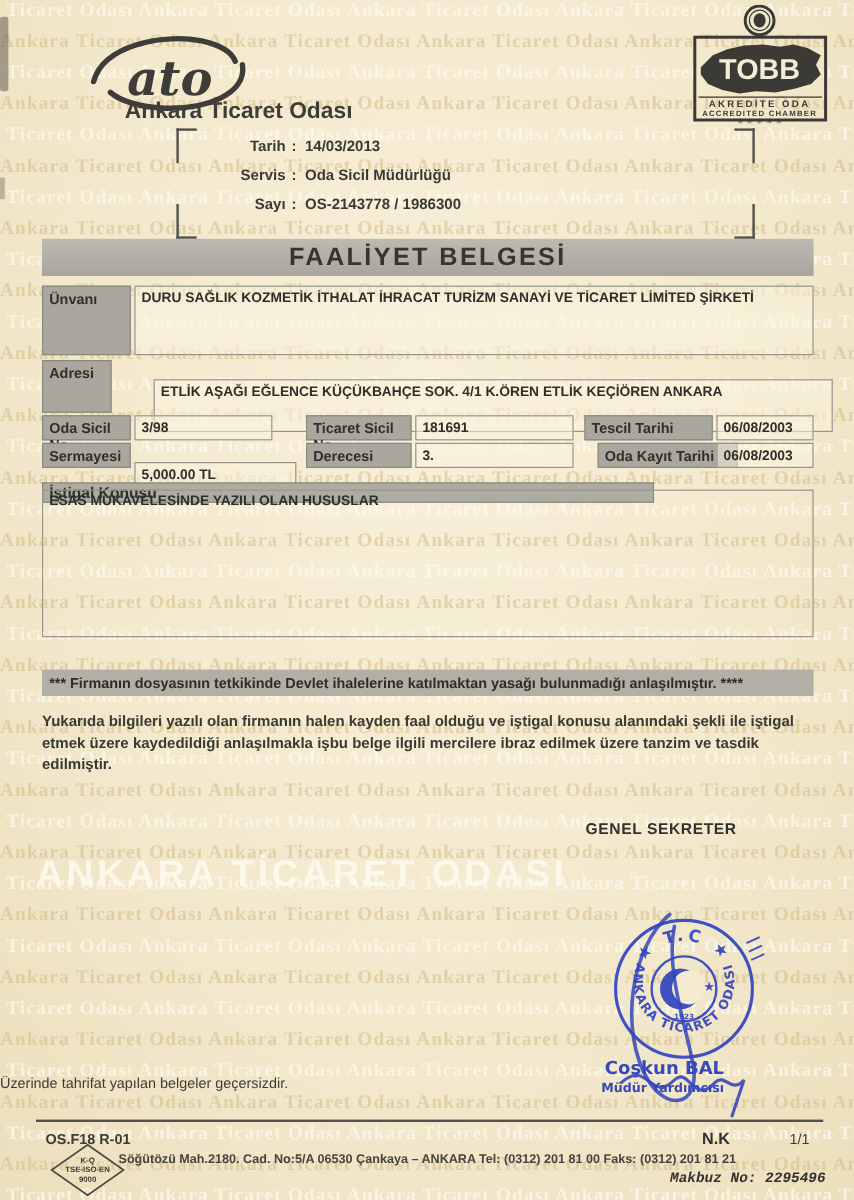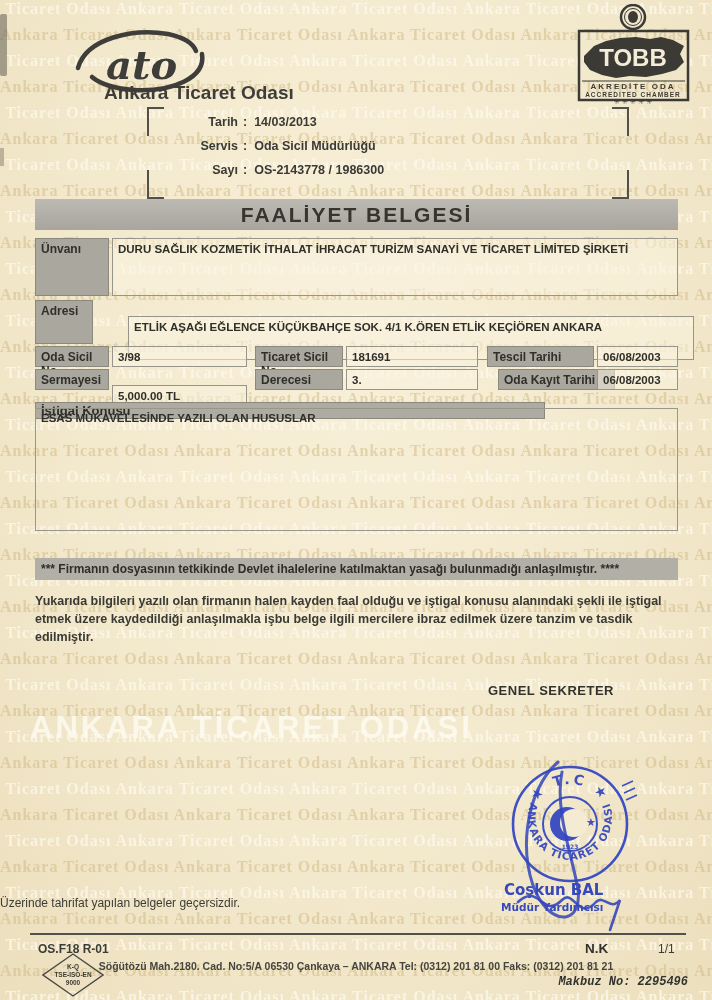--- a/index.html
+++ b/index.html
@@ -168,21 +168,21 @@
 
   <div class="titlebar">FAALİYET BELGESİ</div>
 
   <div class="glabel" style="left:35px;top:238px;width:74px;height:58px;">Ünvanı</div>
   <div class="vbox" style="left:112px;top:238px;width:566px;height:58px;">DURU SAĞLIK KOZMETİK İTHALAT İHRACAT TURİZM SANAYİ VE TİCARET LİMİTED ŞİRKETİ</div>
 
   <div class="glabel" style="left:35px;top:300px;width:58px;height:44px;">Adresi</div>
   <div class="vbox" style="left:112px;top:316px;width:566px;height:44px;margin-left:16px;">ETLİK AŞAĞI EĞLENCE KÜÇÜKBAHÇE SOK. 4/1 K.ÖREN ETLİK KEÇİÖREN ANKARA</div>
 
   <div class="glabel" style="left:35px;top:346px;width:74px;height:21px;">Oda Sicil No</div>
-  <div class="vbox" style="left:112px;top:346px;width:135px;height:21px;">3/98</div>
+  <div class="vbox" style="left:112px;top:346px;width:115px;height:21px;">3/98</div>
   <div class="glabel" style="left:255px;top:346px;width:88px;height:21px;">Ticaret Sicil No</div>
   <div class="vbox" style="left:346px;top:346px;width:132px;height:21px;">181691</div>
   <div class="glabel" style="left:487px;top:346px;width:107px;height:21px;">Tescil Tarihi</div>
   <div class="vbox" style="left:597px;top:346px;width:81px;height:21px;">06/08/2003</div>
 
   <div class="glabel" style="left:35px;top:369px;width:74px;height:21px;">Sermayesi</div>
   <div class="vbox" style="left:112px;top:369px;width:135px;height:21px;margin-top:16px;">5,000.00 TL</div>
   <div class="glabel" style="left:255px;top:369px;width:88px;height:21px;">Derecesi</div>
   <div class="vbox" style="left:346px;top:369px;width:132px;height:21px;">3.</div>
   <div class="glabel" style="left:498px;top:369px;width:117px;height:21px;">Oda Kayıt Tarihi</div>

